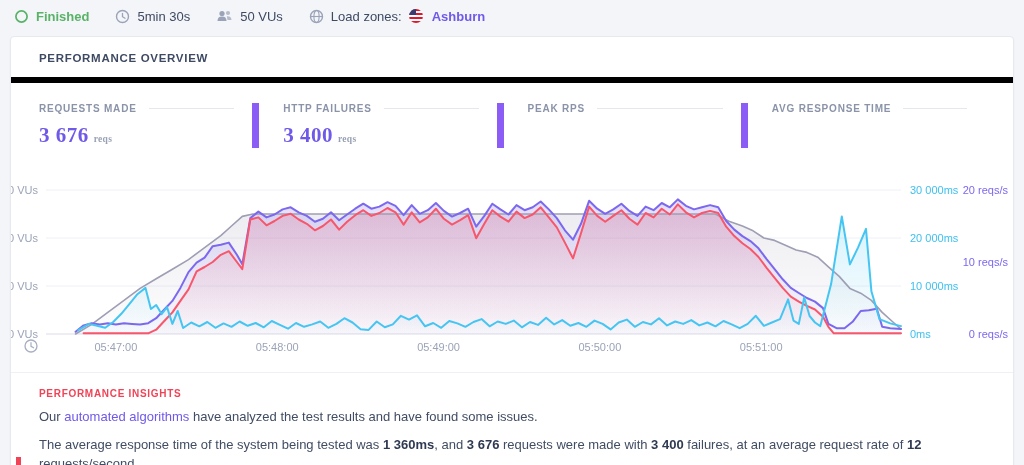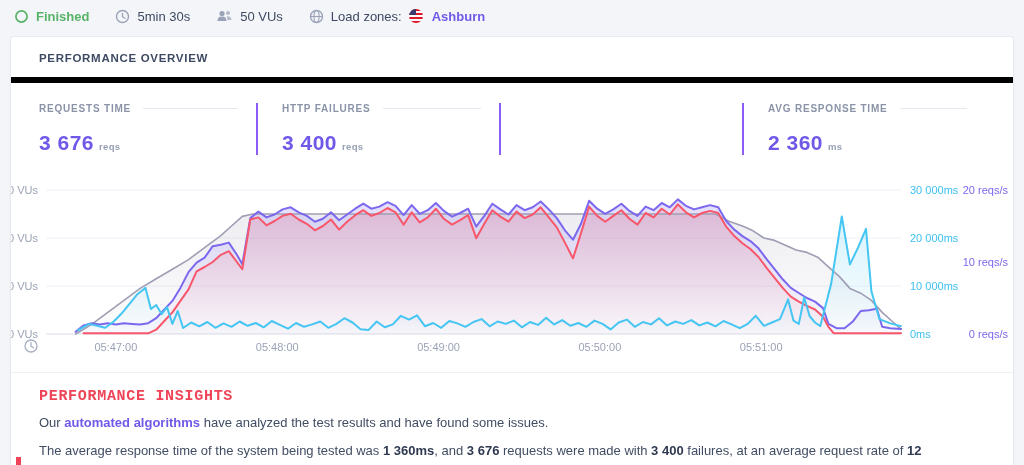--- a/index.html
+++ b/index.html
@@ -8,35 +8,35 @@
     align-items:center;padding-left:14px;gap:26px;font-size:13px;color:#3e4a63;}
   .status-item{display:flex;align-items:center;gap:7px;}
   .status-finished{color:#58b368;font-weight:700;}
   .zone-link{color:#6f59e8;font-weight:700;margin-left:2px;}
   .card{position:absolute;left:10px;right:10px;top:36px;height:436px;background:#fff;
     border:1px solid #e7e9f0;border-radius:4px;box-shadow:0 1px 2px rgba(30,40,80,.05);overflow:hidden;}
   .card-header{padding:15px 28px 13px;font-size:11.5px;font-weight:700;letter-spacing:.7px;
     color:#3e4a63;border-bottom:6px solid #000000;}
   .metrics{display:flex;padding:20px 28px 0;}
   .metric{flex:1;min-width:0;padding-right:12px;}
-  .metric + .metric{border-left:2px solid #8b5cf6;padding-left:24px;}
+  .metric + .metric{border-left:7px solid #8b5cf6;padding-left:24px;}
   .metric-label{display:flex;align-items:center;font-size:10px;font-weight:700;
     letter-spacing:.8px;color:#8a93a8;white-space:nowrap;}
   .metric-rule{flex:1;height:1px;background:#e4e7ee;margin-left:12px;margin-right:6px;}
-  .metric-value{margin-top:17px;font-size:21px;font-weight:800;color:#6f59e8;letter-spacing:.5px;}
+  .metric-value{margin-top:9px;font-size:21px;font-weight:800;color:#6f59e8;letter-spacing:.5px;font-family:Liberation Serif, serif;}
   .metric-unit{font-size:9.5px;color:#97a0b4;font-weight:700;margin-left:5px;letter-spacing:.3px;}
   .chart-wrap{position:absolute;top:132px;left:0;width:1002px;height:196px;}
   .tick{font-size:11px;fill:#9ba3b7;}
   .tick-cyan{font-size:11px;fill:#3fc0ee;}
   .tick-purple{font-size:11px;fill:#7b68ee;}
   .insights{position:absolute;left:0;right:0;top:335px;border-top:1px solid #eef0f5;
     padding:15px 28px 0;}
-  .insights-title{font-size:15px;font-weight:700;letter-spacing:.7px;color:#ef4458;font-family:Liberation Mono, monospace;}
+  .insights-title{font-size:10px;font-weight:700;letter-spacing:.7px;color:#ef4458;}
   .insights p{font-size:13px;color:#414d63;margin:9px 0 0;line-height:1.45;}
-  .insights a{color:#6f59e8;font-weight:700;text-decoration:none;cursor:pointer;}
+  .insights a{color:#6f59e8;font-weight:400;text-decoration:none;cursor:pointer;}
   .insights b{color:#2f3a52;}
   .alert-accent{position:absolute;left:5px;top:420px;width:5px;height:16px;background:#ef4458;}
   .icon{display:inline-flex;flex-shrink:0;}
 </style>
 </head>
 <body>
 
 <div class="status-bar">
   <div class="status-item">
     <span class="icon">
@@ -95,40 +95,43 @@
     <span class="zone-link">Ashburn</span>
   </div>
 </div>
 
 <div class="card">
   <div class="card-header">PERFORMANCE OVERVIEW</div>
 
   <div class="metrics">
     <div class="metric">
       <div class="metric-label">
-          <span>REQUESTS TIME</span>
+          <span>REQUESTS MADE</span>
           <span class="metric-rule"></span>
         </div>
       <div class="metric-value"><span>3 676</span><span class="metric-unit">reqs</span></div>
     </div>
     <div class="metric">
       <div class="metric-label">
           <span>HTTP FAILURES</span>
           <span class="metric-rule"></span>
         </div>
       <div class="metric-value"><span>3 400</span><span class="metric-unit">reqs</span></div>
     </div>
     <div class="metric">
+      <div class="metric-label">
+          <span>PEAK RPS</span>
+          <span class="metric-rule"></span>
+        </div>
     </div>
     <div class="metric">
       <div class="metric-label">
           <span>AVG RESPONSE TIME</span>
           <span class="metric-rule"></span>
         </div>
-      <div class="metric-value"><span>2 360</span><span class="metric-unit">ms</span></div>
     </div>
   </div>
 
   <div class="chart-wrap">
     <svg id="chart-svg" width="1002" height="196" viewBox="0 0 1002 196">
         <defs>
           <linearGradient id="g0" x1="0" y1="0" x2="0" y2="1">
             <stop offset="0%" stop-color="#9e9eb4" stop-opacity="0.18"></stop>
             <stop offset="100%" stop-color="#9e9eb4" stop-opacity="0.02"></stop>
           </linearGradient>

